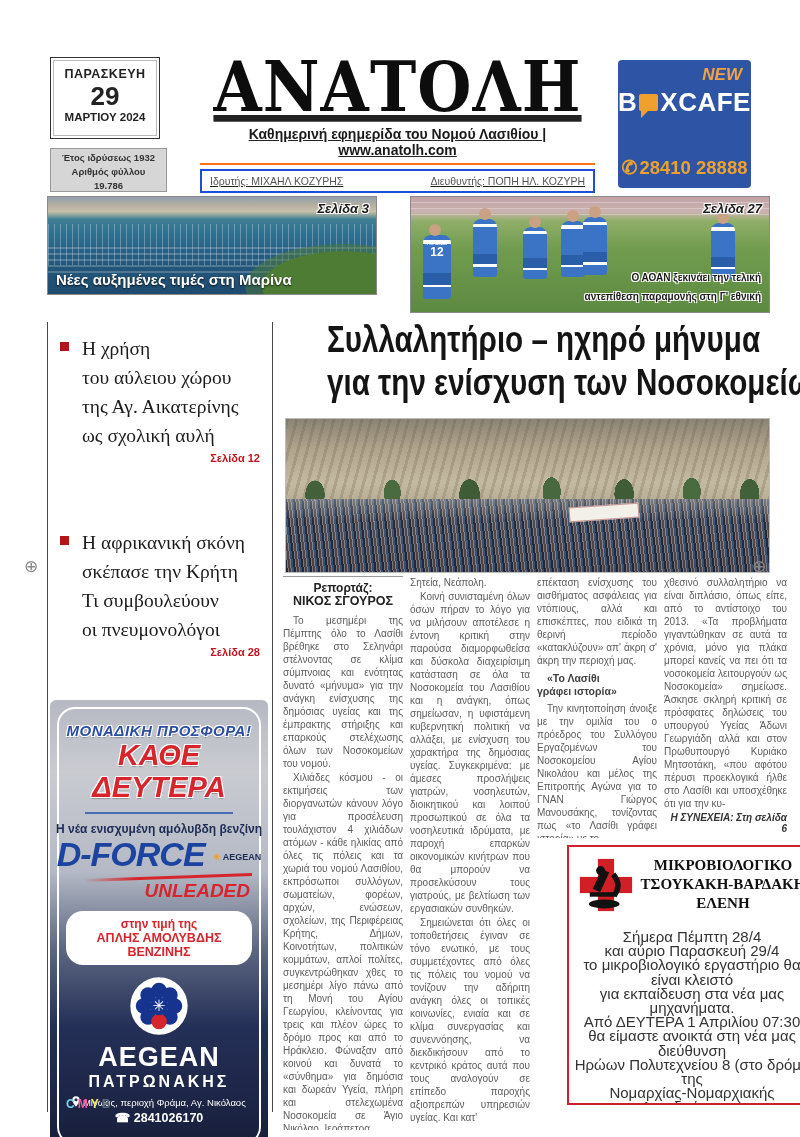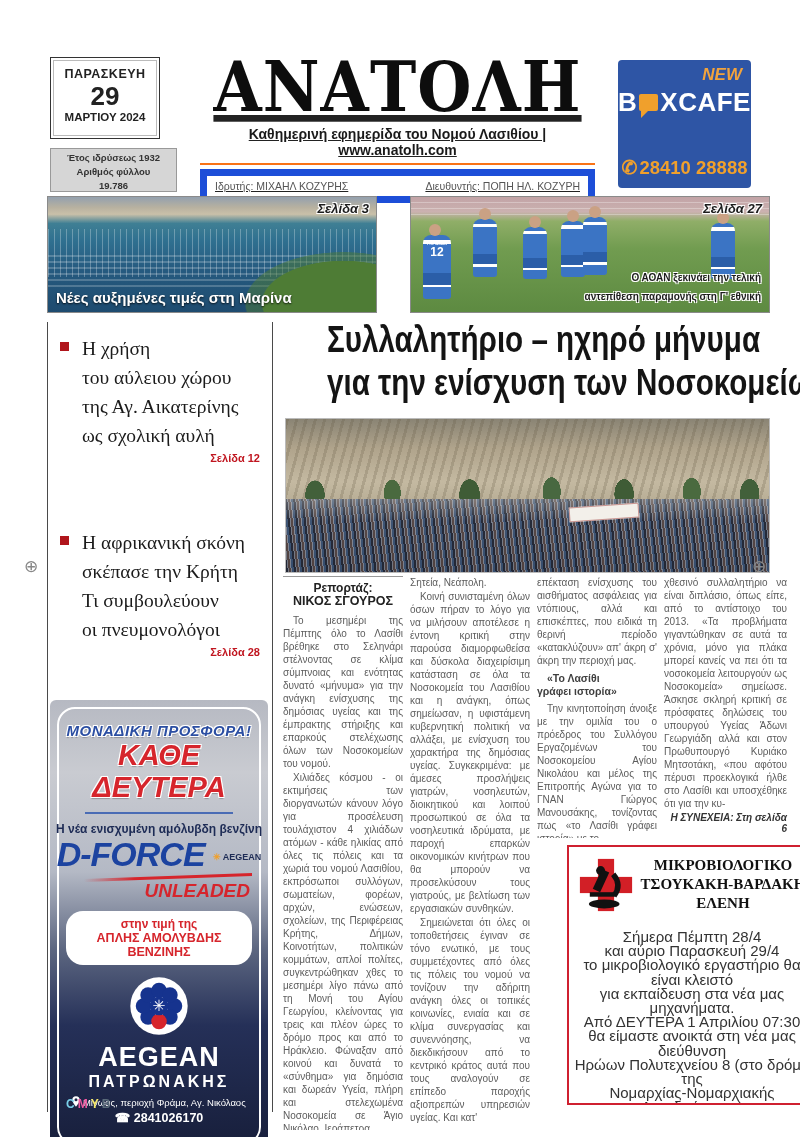--- a/index.html
+++ b/index.html
@@ -5,41 +5,41 @@
   html,body{margin:0;padding:0;background:#fff;}
   .page{position:relative;width:800px;height:1137px;background:#fff;overflow:hidden;
         font-family:"Liberation Sans",sans-serif;color:#222;}
 
   
   .date-box{position:absolute;left:50px;top:57px;width:110px;height:82px;border:1px solid #333;
             box-shadow:inset 0 0 0 2px #fff,inset 0 0 0 3px #bbb;text-align:center;padding-top:9px;box-sizing:border-box;}
   .date-box .dn{font-size:12.5px;font-weight:bold;letter-spacing:.5px;}
   .date-box .dd{font-size:26px;font-weight:bold;line-height:30px;}
   .date-box .dm{font-size:11.5px;font-weight:bold;}
-  .issue-box{position:absolute;left:50px;top:148px;width:127px;height:44px;background:#d6d6d6;border:1px solid #999;
+  .issue-box{position:absolute;left:50px;top:148px;width:117px;height:44px;background:#d6d6d6;border:1px solid #999;
              text-align:center;font-size:9.5px;font-weight:bold;color:#333;line-height:14px;padding-top:2px;box-sizing:border-box;}
   .masthead-wrap{position:absolute;left:200px;top:50px;width:395px;text-align:center;text-decoration:underline;}
   .masthead{font-family:"DejaVu Serif",serif;font-weight:bold;font-size:61px;line-height:74px;color:#0d0d0d;
             transform:scale(1.02,1.12);transform-origin:center;letter-spacing:1px;white-space:nowrap;}
   .tagline{margin-top:2px;font-size:14px;font-weight:bold;color:#1a1a1a;padding-bottom:5px;border-bottom:2px solid #f97316;}
-  .founder-box{margin-top:4px;border:7px solid #1d4ed8;padding:4px 8px;display:flex;justify-content:space-between;
+  .founder-box{margin-top:4px;border:2px solid #1d4ed8;padding:4px 8px;display:flex;justify-content:space-between;
                font-size:10.5px;color:#555;}
   .boxcafe{position:absolute;left:618px;top:60px;width:133px;height:128px;background:#2e55a5;border-radius:4px;}
   .boxcafe .new{position:absolute;top:5px;right:9px;color:#f2a33c;font-weight:bold;font-style:italic;font-size:17px;}
   .boxcafe .brand{position:absolute;top:27px;left:0;width:100%;display:flex;justify-content:center;align-items:center;
                   color:#fff;font-weight:bold;font-size:26px;letter-spacing:.5px;}
   .bubble{display:inline-block;width:19px;height:17px;background:#f0a02c;border-radius:2px;margin:0 2px;position:relative;}
   .bubble::after{content:"";position:absolute;left:2px;bottom:-7px;width:0;height:0;
                  border:5px solid transparent;border-top-color:#f0a02c;border-left-color:#f0a02c;}
   .boxcafe .phone-row{position:absolute;bottom:9px;left:0;width:100%;text-align:center;color:#f0a02c;font-weight:bold;font-size:18.5px;}
   .boxcafe .phone-ic{font-size:19px;margin-right:2px;}
 
   
   .photo{position:absolute;border:1px solid #8a8a8a;overflow:hidden;box-sizing:border-box;}
-  .photo-marina{left:47px;top:196px;width:330px;height:117px;
+  .photo-marina{left:47px;top:196px;width:330px;height:99px;
     background:linear-gradient(180deg,#93a0ae 0%,#b7b1a0 9%,#c9c0a9 15%,#3f7f94 23%,#2f7090 38%,#265b80 62%,#1e4b6f 100%);}
   .marina-masts{position:absolute;left:0;top:28%;width:100%;height:42%;opacity:.5;
     background:repeating-linear-gradient(90deg,rgba(255,255,255,.55) 0 1px,transparent 1px 6px);}
   .marina-boats{position:absolute;left:0;top:48%;width:100%;height:30%;opacity:.6;
     background:repeating-linear-gradient(0deg,rgba(255,255,255,.35) 0 2px,transparent 2px 6px);}
   .marina-park{position:absolute;right:0;bottom:0;width:40%;height:52%;
     background:radial-gradient(ellipse at 75% 85%,#4e7c35 0 58%,rgba(78,124,53,.5) 59% 70%,transparent 71%);}
   .photo-foot{left:410px;top:196px;width:360px;height:117px;
     background:linear-gradient(180deg,#c2a3a6 0%,#cbb2b0 13%,#90ae68 21%,#719c50 45%,#5d8a41 100%);}
   .foot-track{position:absolute;left:0;top:0;width:100%;height:18%;opacity:.5;

